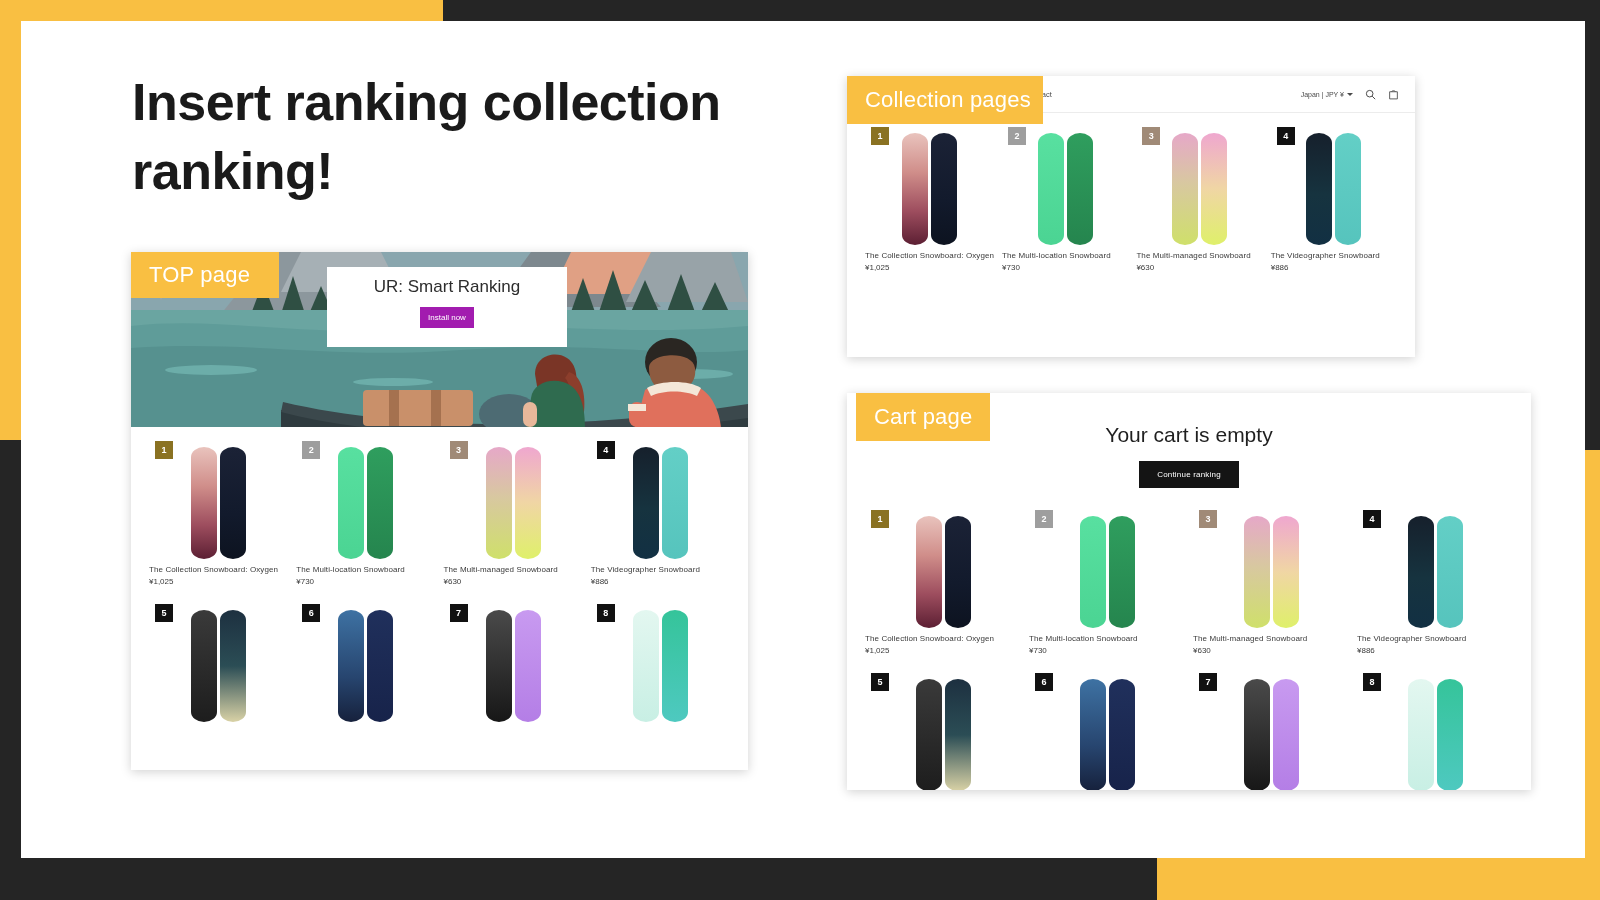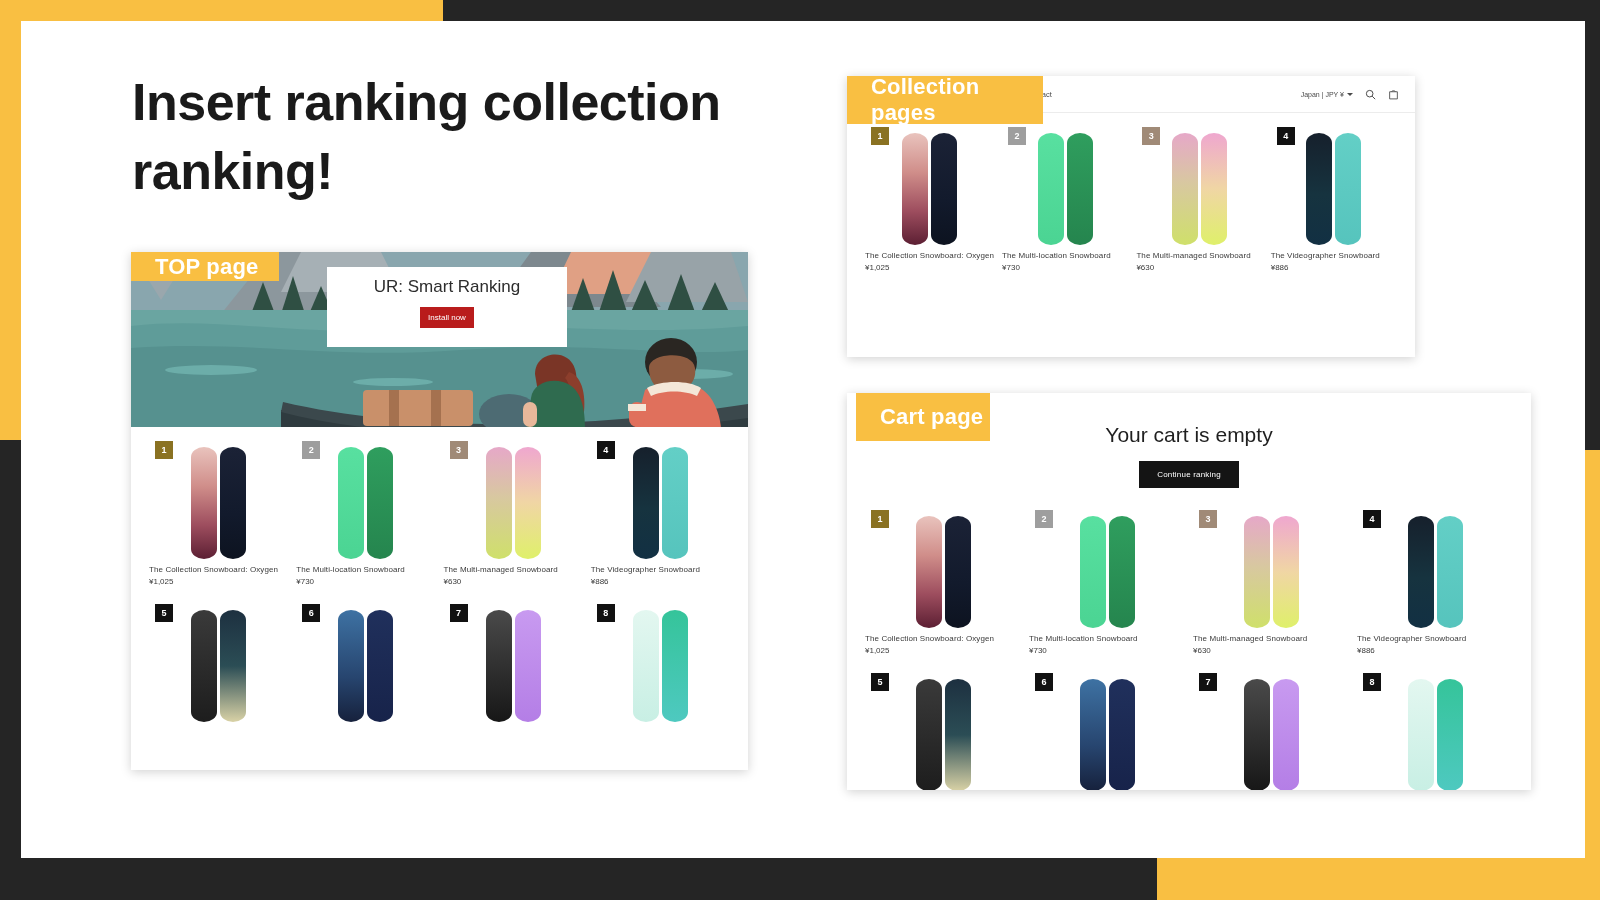--- a/index.html
+++ b/index.html
@@ -26,22 +26,22 @@
   .headline {
     position:absolute; left:132px; top:68px; width:640px;
     font-size:52px; font-weight:bold; line-height:1.32;
     letter-spacing:-0.5px; color:#1a1a1a;
   }
 
   
   .tag {
     position:absolute; z-index:30;
     background:#F9BF42; color:#ffffff;
-    font-size:22px; font-weight:bold;
-    display:flex; align-items:center; padding-left:24px;
+    font-size:22px; font-weight:normal;
+    display:flex; align-items:center; padding-left:18px;
     letter-spacing:0.2px;
   }
 
   
   .panel {
     position:absolute; background:#fff;
     box-shadow: 0 2px 10px rgba(0,0,0,0.18);
     overflow:hidden;
   }
 
@@ -49,21 +49,21 @@
   #panel-top { left:131px; top:252px; width:617px; height:518px; }
   .hero { position:relative; width:100%; height:175px; overflow:hidden; background:#6FA8A3; }
   .hero svg { display:block; width:100%; height:100%; }
   .hero-card {
     position:absolute; left:196px; top:15px; width:240px; height:80px;
     background:#fff; display:flex; flex-direction:column; align-items:center;
     justify-content:flex-start; padding-top:10px; z-index:12;
   }
   .hero-card .title { font-size:17px; color:#2d2d2d; }
   .hero-card .install-btn {
-    margin-top:10px; background:#b91c1c; color:#fff;
+    margin-top:10px; background:#a21caf; color:#fff;
     font-size:8px; padding:6px 8px; border:none; cursor:pointer;
   }
 
   
   .grid { display:grid; grid-template-columns:repeat(4,1fr); padding:14px 18px 0 18px; column-gap:8px; row-gap:0; }
   .cell { position:relative; padding-bottom:4px; }
   .badge {
     position:absolute; left:6px; top:0; width:18px; height:18px;
     color:#fff; font-size:9px; font-weight:bold;
     display:flex; align-items:center; justify-content:center; z-index:5;
@@ -232,21 +232,21 @@
       </div>
       <div class="cell">
         <div class="badge bk">8</div>
         <div class="board-wrap">
           <div class="board" style="height:112px;background:linear-gradient(180deg,#e3f7f0 0%,#c8efe4 100%)"></div>
           <div class="board" style="height:112px;background:linear-gradient(180deg,#35c49a 0%,#4ec9c0 100%)"></div>
         </div>
       </div>
     </div>
 </div>
-<div class="tag" style="left:131px; top:252px; width:148px; height:29px;">TOP page</div>
+<div class="tag" style="left:131px; top:252px; width:148px; height:46px;">TOP page</div>
 
 <div class="panel" id="panel-collection">
   <div class="shop-header">
     <div class="nav-links">
       <span>Contact</span>
     </div>
     <div class="header-right">
       <div class="cur">
         <span>Japan | JPY ¥</span>
         <span class="chev"></span>

